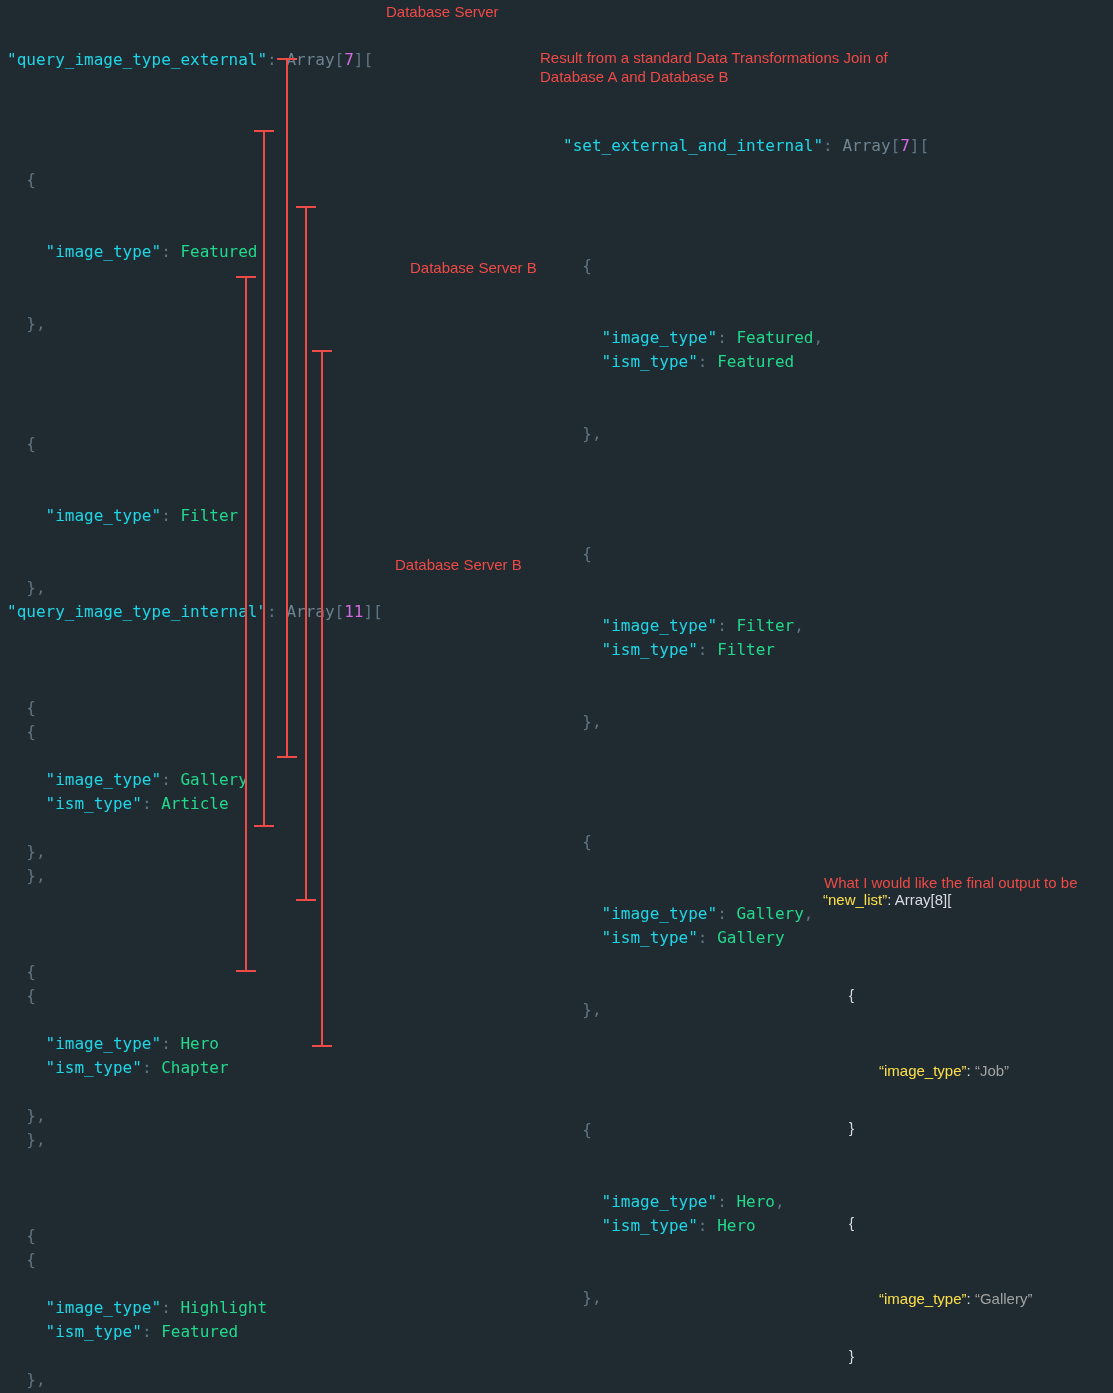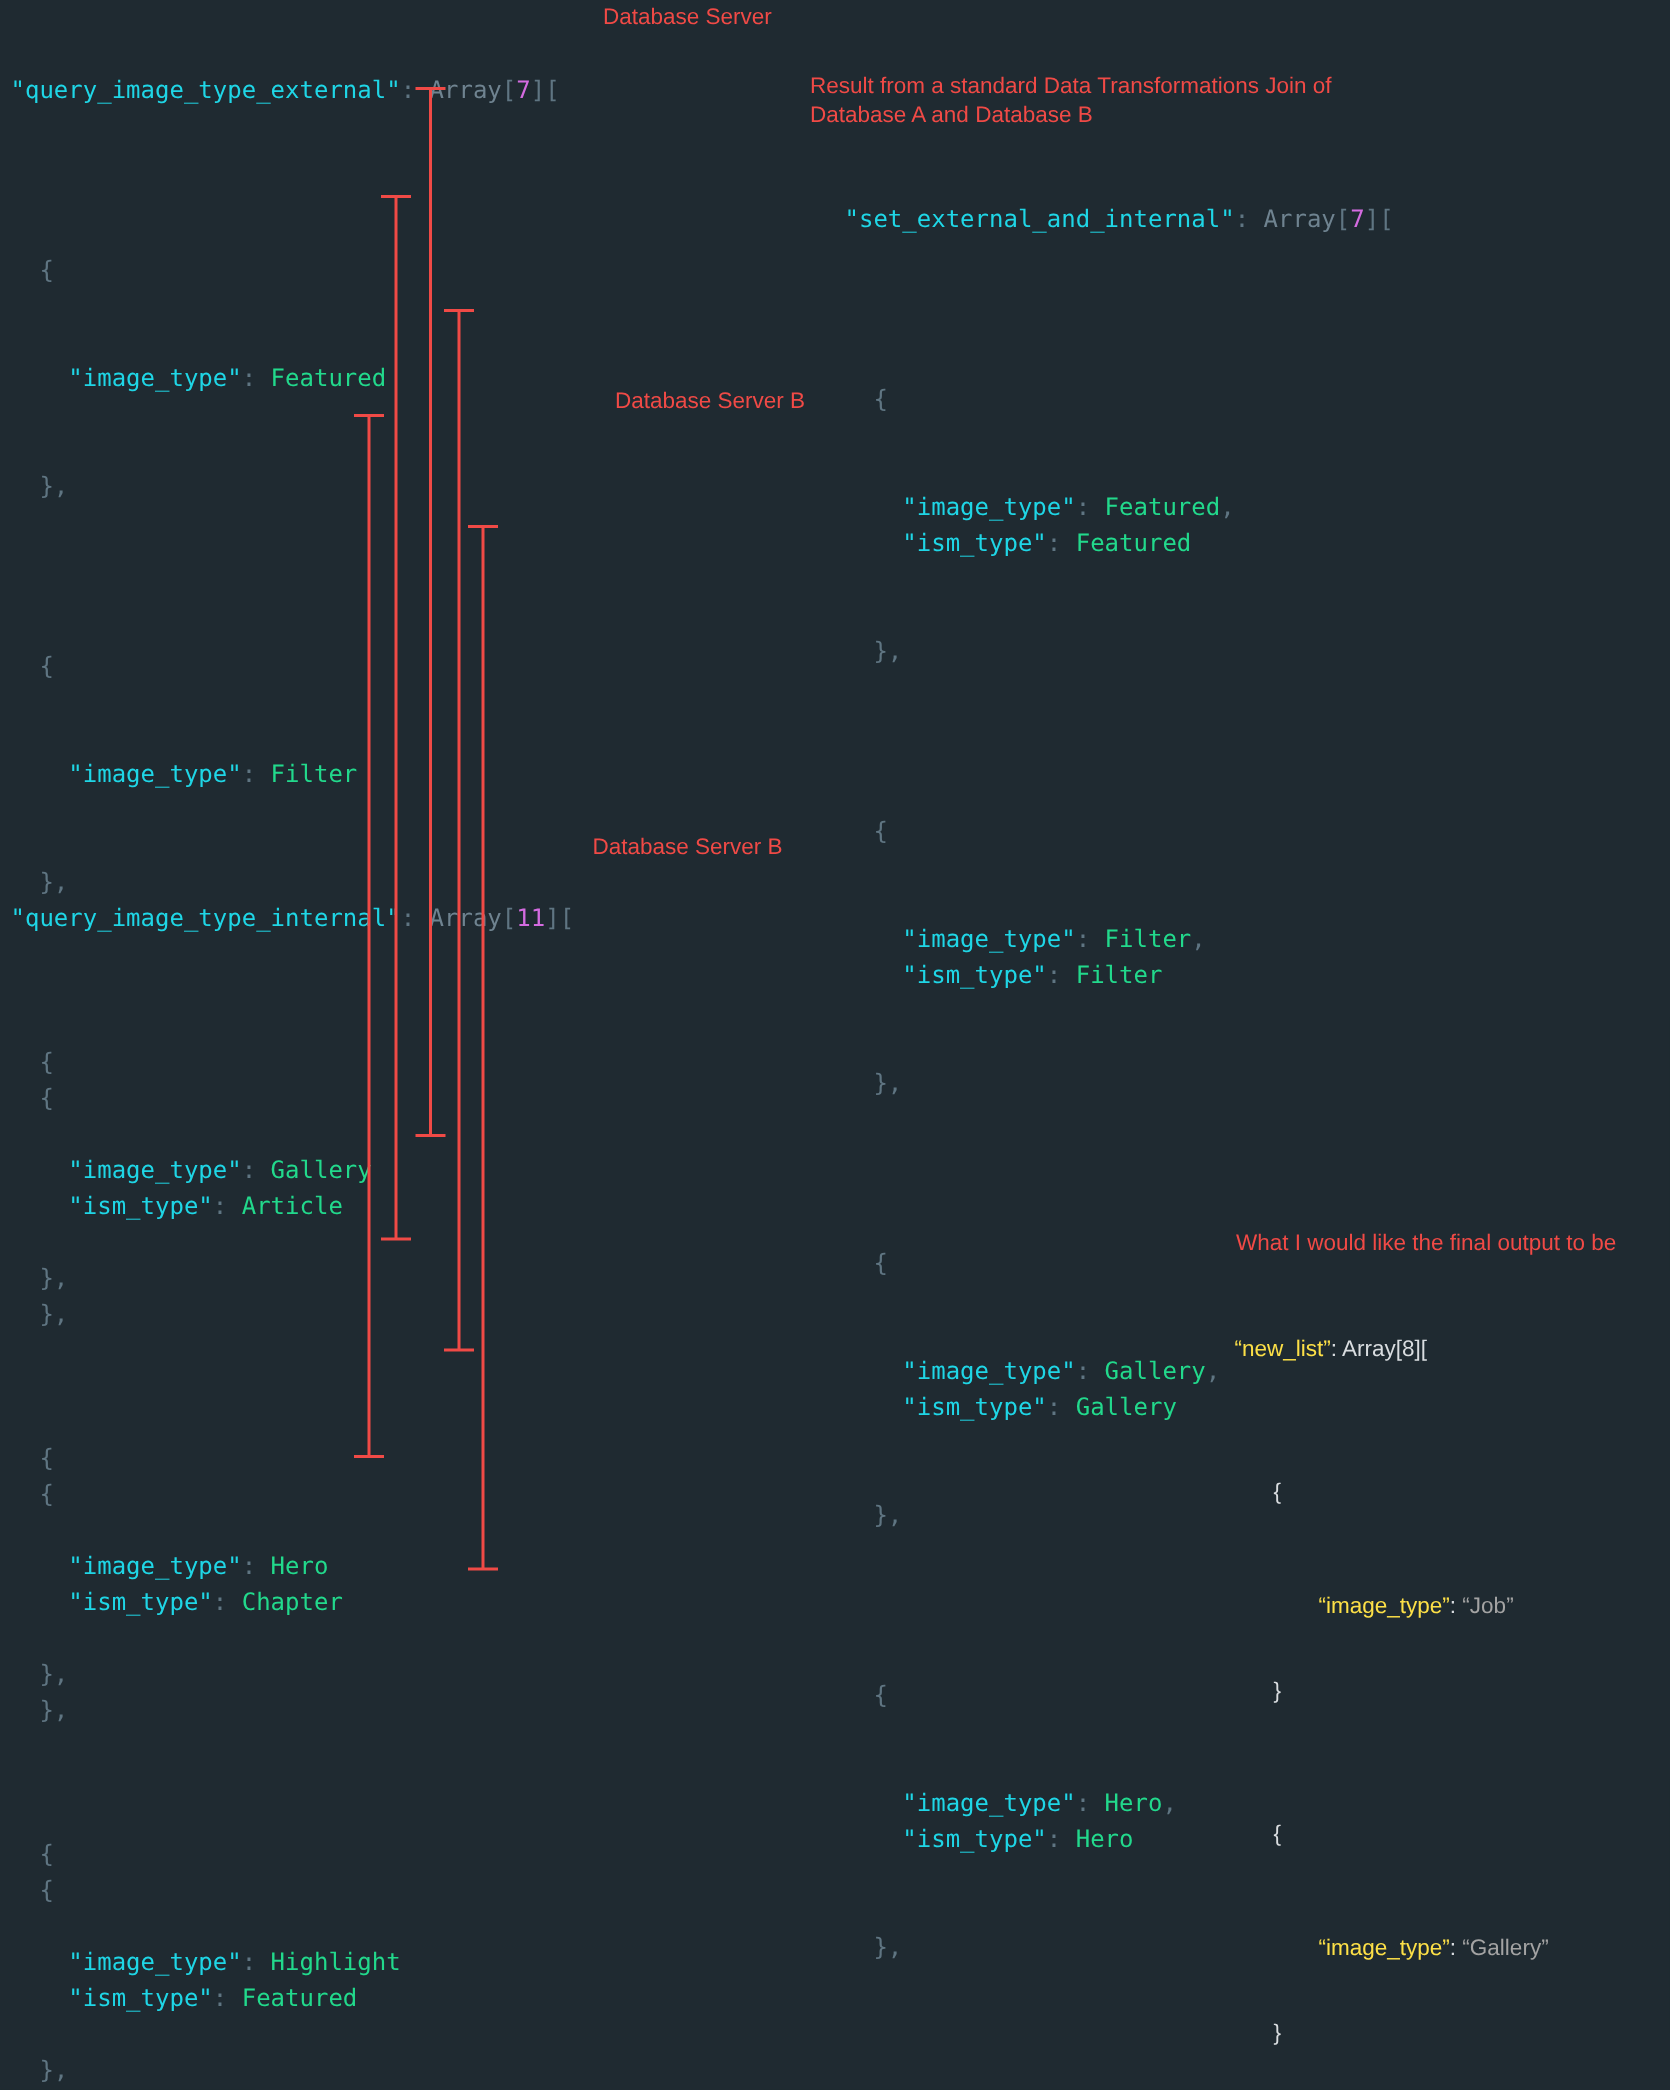--- a/index.html
+++ b/index.html
@@ -52,21 +52,21 @@
       <span class="line punc">  {</span>
       <span class="line">    <span class="key">"<span>image_type</span>"</span><span class="punc">: </span><span class="str">Hero</span></span>
       <span class="line punc">  },</span>
     </div><div>
       <span class="line punc">  {</span>
       <span class="line">    <span class="key">"<span>image_type</span>"</span><span class="punc">: </span><span class="str">Highlight</span></span>
       <span class="line punc">  },</span>
     </div></div>
   
 </div>
-<div class="note" style="left:402px; top:2px;">Database Server</div>
+<div class="note" style="left:386px; top:2px;">Database Server</div>
 
 <div class="code" style="left:7px; top:552px;">
   <span class="line"><span class="key">"<span>query_image_type_internal</span>"</span><span class="punc">: </span><span class="type">Array</span><span class="punc">[</span><span class="num">11</span><span class="punc">][</span></span>
   <div id="int-items"><div>
       <span class="line punc">  {</span>
       <span class="line">    <span class="key">"<span>ism_type</span>"</span><span class="punc">: </span><span class="str">Article</span></span>
       <span class="line punc">  },</span>
     </div><div>
       <span class="line punc">  {</span>
       <span class="line">    <span class="key">"<span>ism_type</span>"</span><span class="punc">: </span><span class="str">Chapter</span></span>
@@ -103,21 +103,21 @@
       <span class="line">    <span class="key">"image_type"</span><span class="punc">: </span><span class="str">Hero</span><span class="punc">,</span></span><span class="line">    <span class="key">"ism_type"</span><span class="punc">: </span><span class="str">Hero</span><span class="punc"></span></span>
       <span class="line punc">  },</span>
     </div><div>
       
       
       
     </div></div>
   
 </div>
 
-<div class="note" style="left:824px; top:819px;">What I would like the final output to be</div>
+<div class="note" style="left:824px; top:873px;">What I would like the final output to be</div>
 <div class="final">
   <div style="height:19px;"><span class="fkey">“<span>new_list</span>”</span><span class="fpunc">: <span>Array</span>[<span>8</span>][</span></div>
   <div id="desired-items"><div>
       <div class="fpunc" style="height:19px;padding-left:26px;">{</div>
       <div style="height:19px;padding-left:56px;margin-top:19px;"><span class="fkey">“<span>image_type</span>”</span><span class="fpunc">: </span><span class="fstr">“<span>Job</span>”</span></div>
       <div class="fpunc" style="height:19px;padding-left:26px;">}</div>
     </div><div>
       <div class="fpunc" style="height:19px;padding-left:26px;">{</div>
       <div style="height:19px;padding-left:56px;margin-top:19px;"><span class="fkey">“<span>image_type</span>”</span><span class="fpunc">: </span><span class="fstr">“<span>Gallery</span>”</span></div>
       <div class="fpunc" style="height:19px;padding-left:26px;">}</div>

